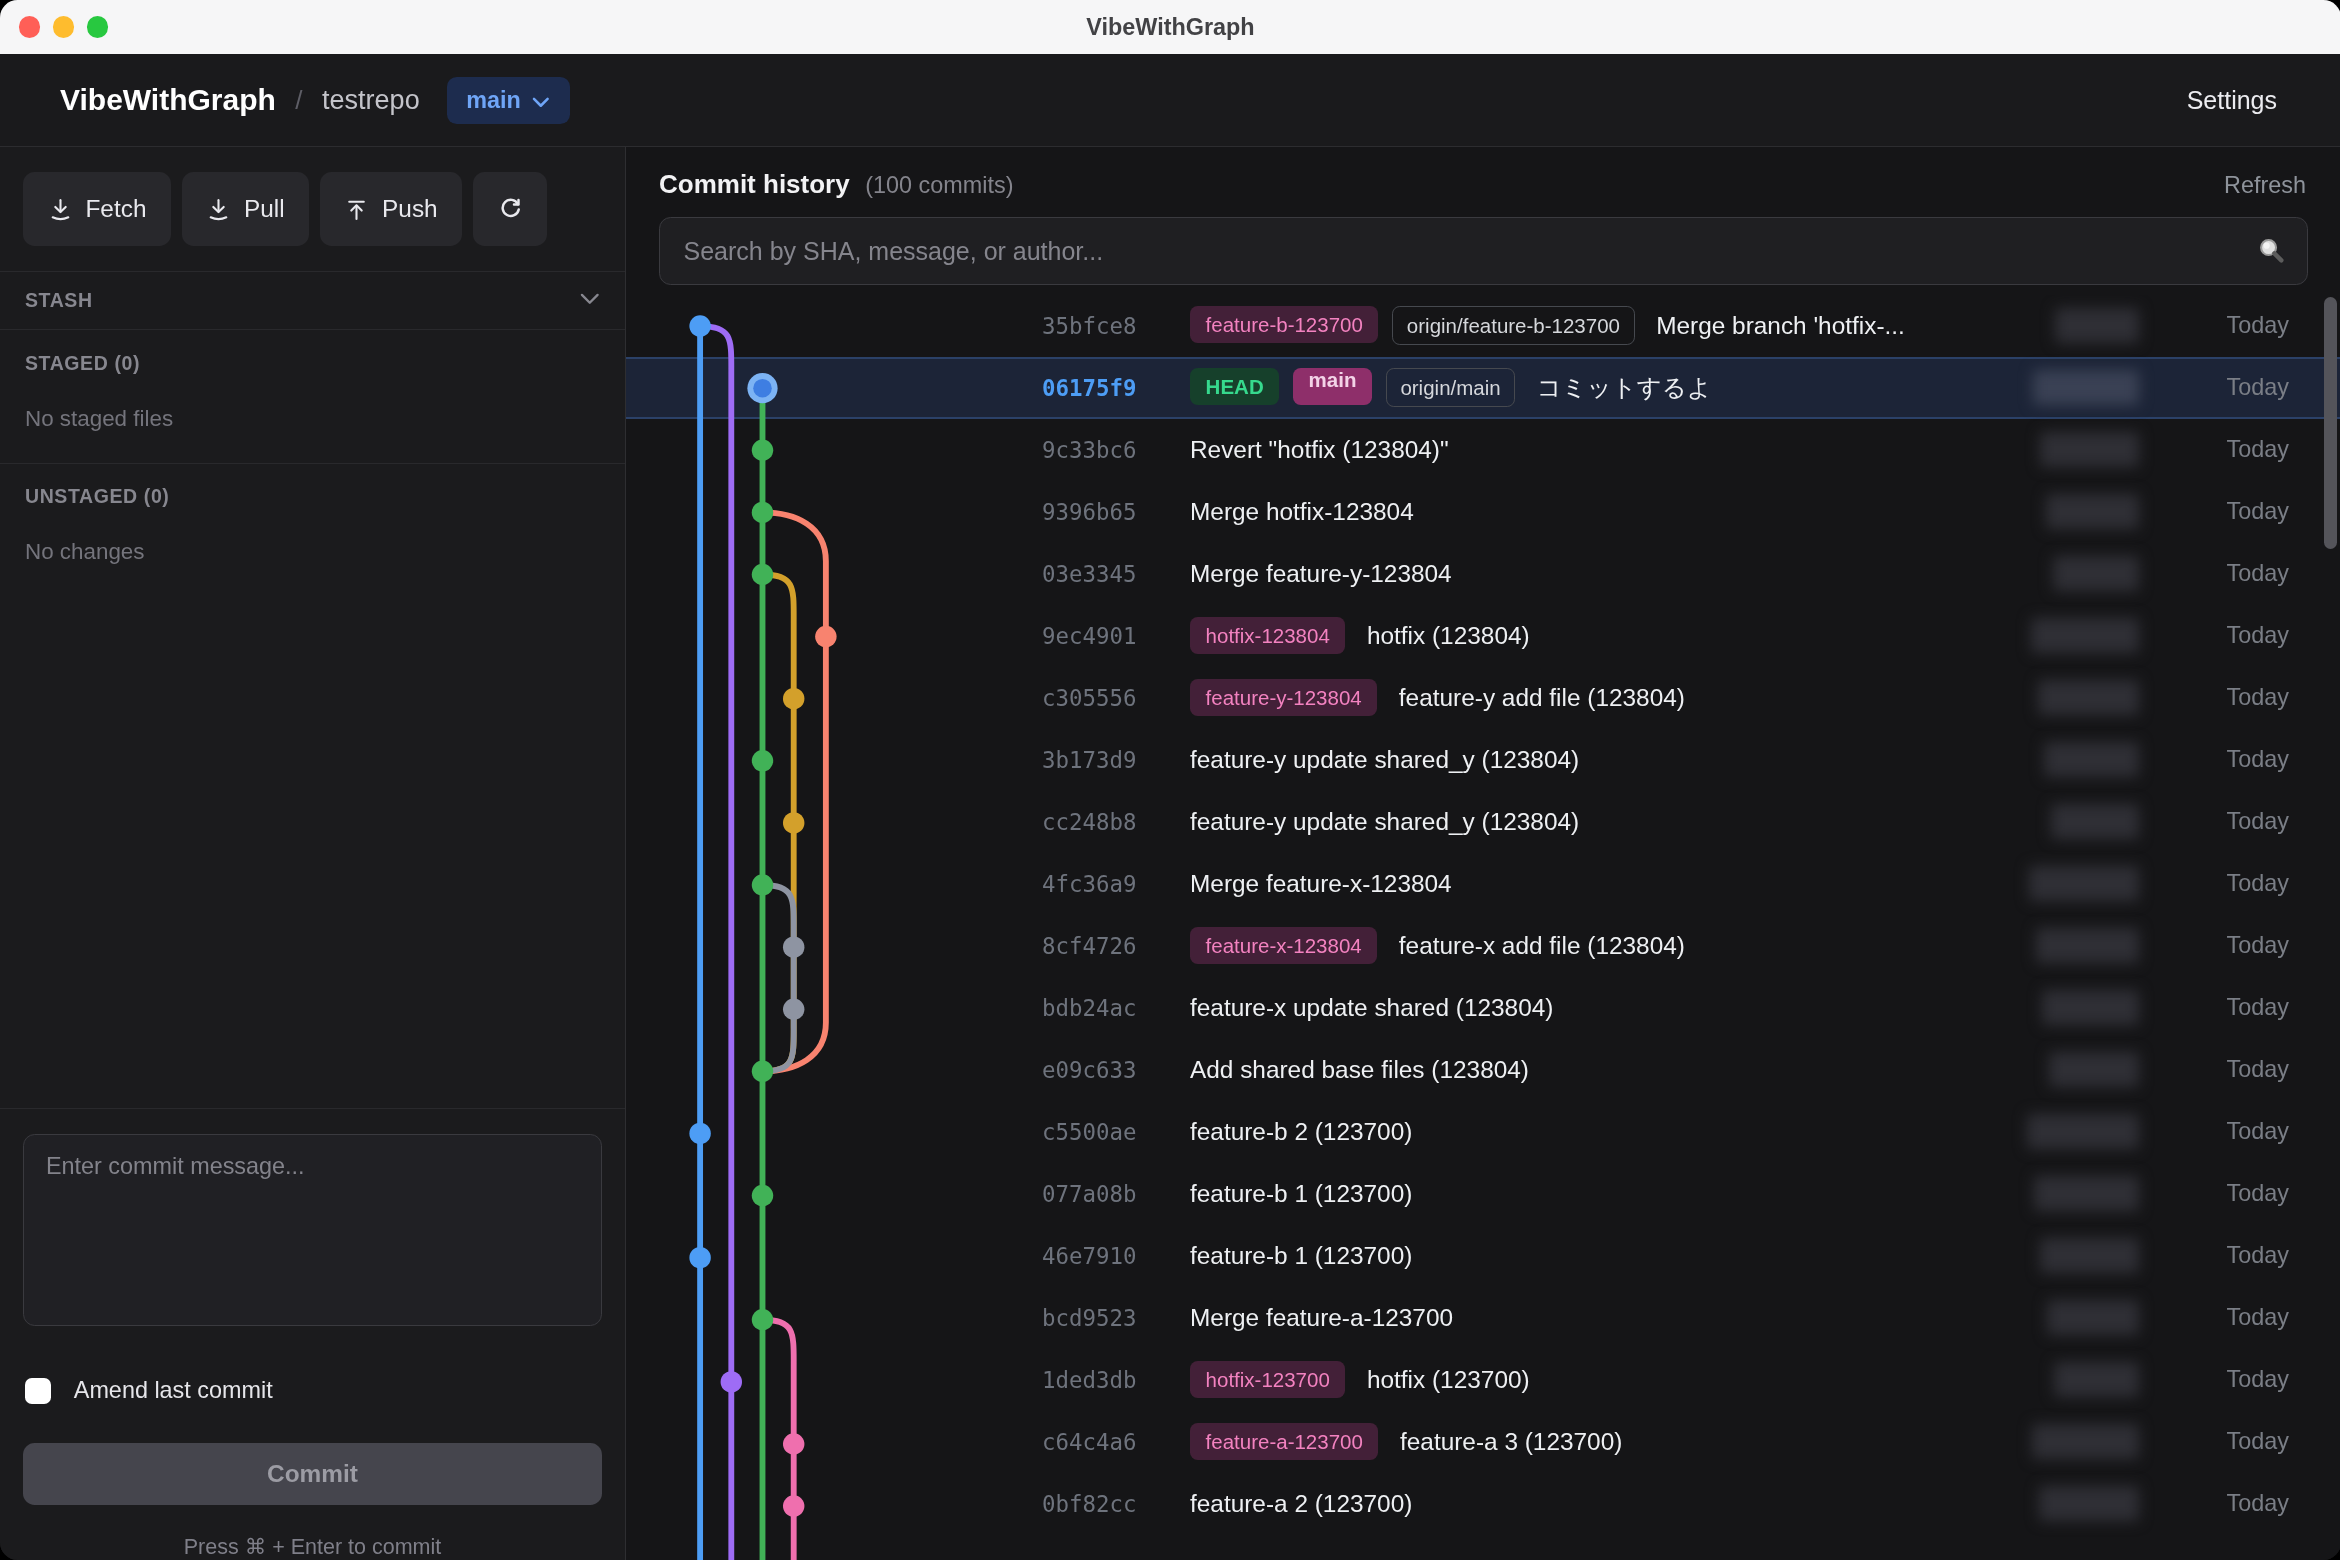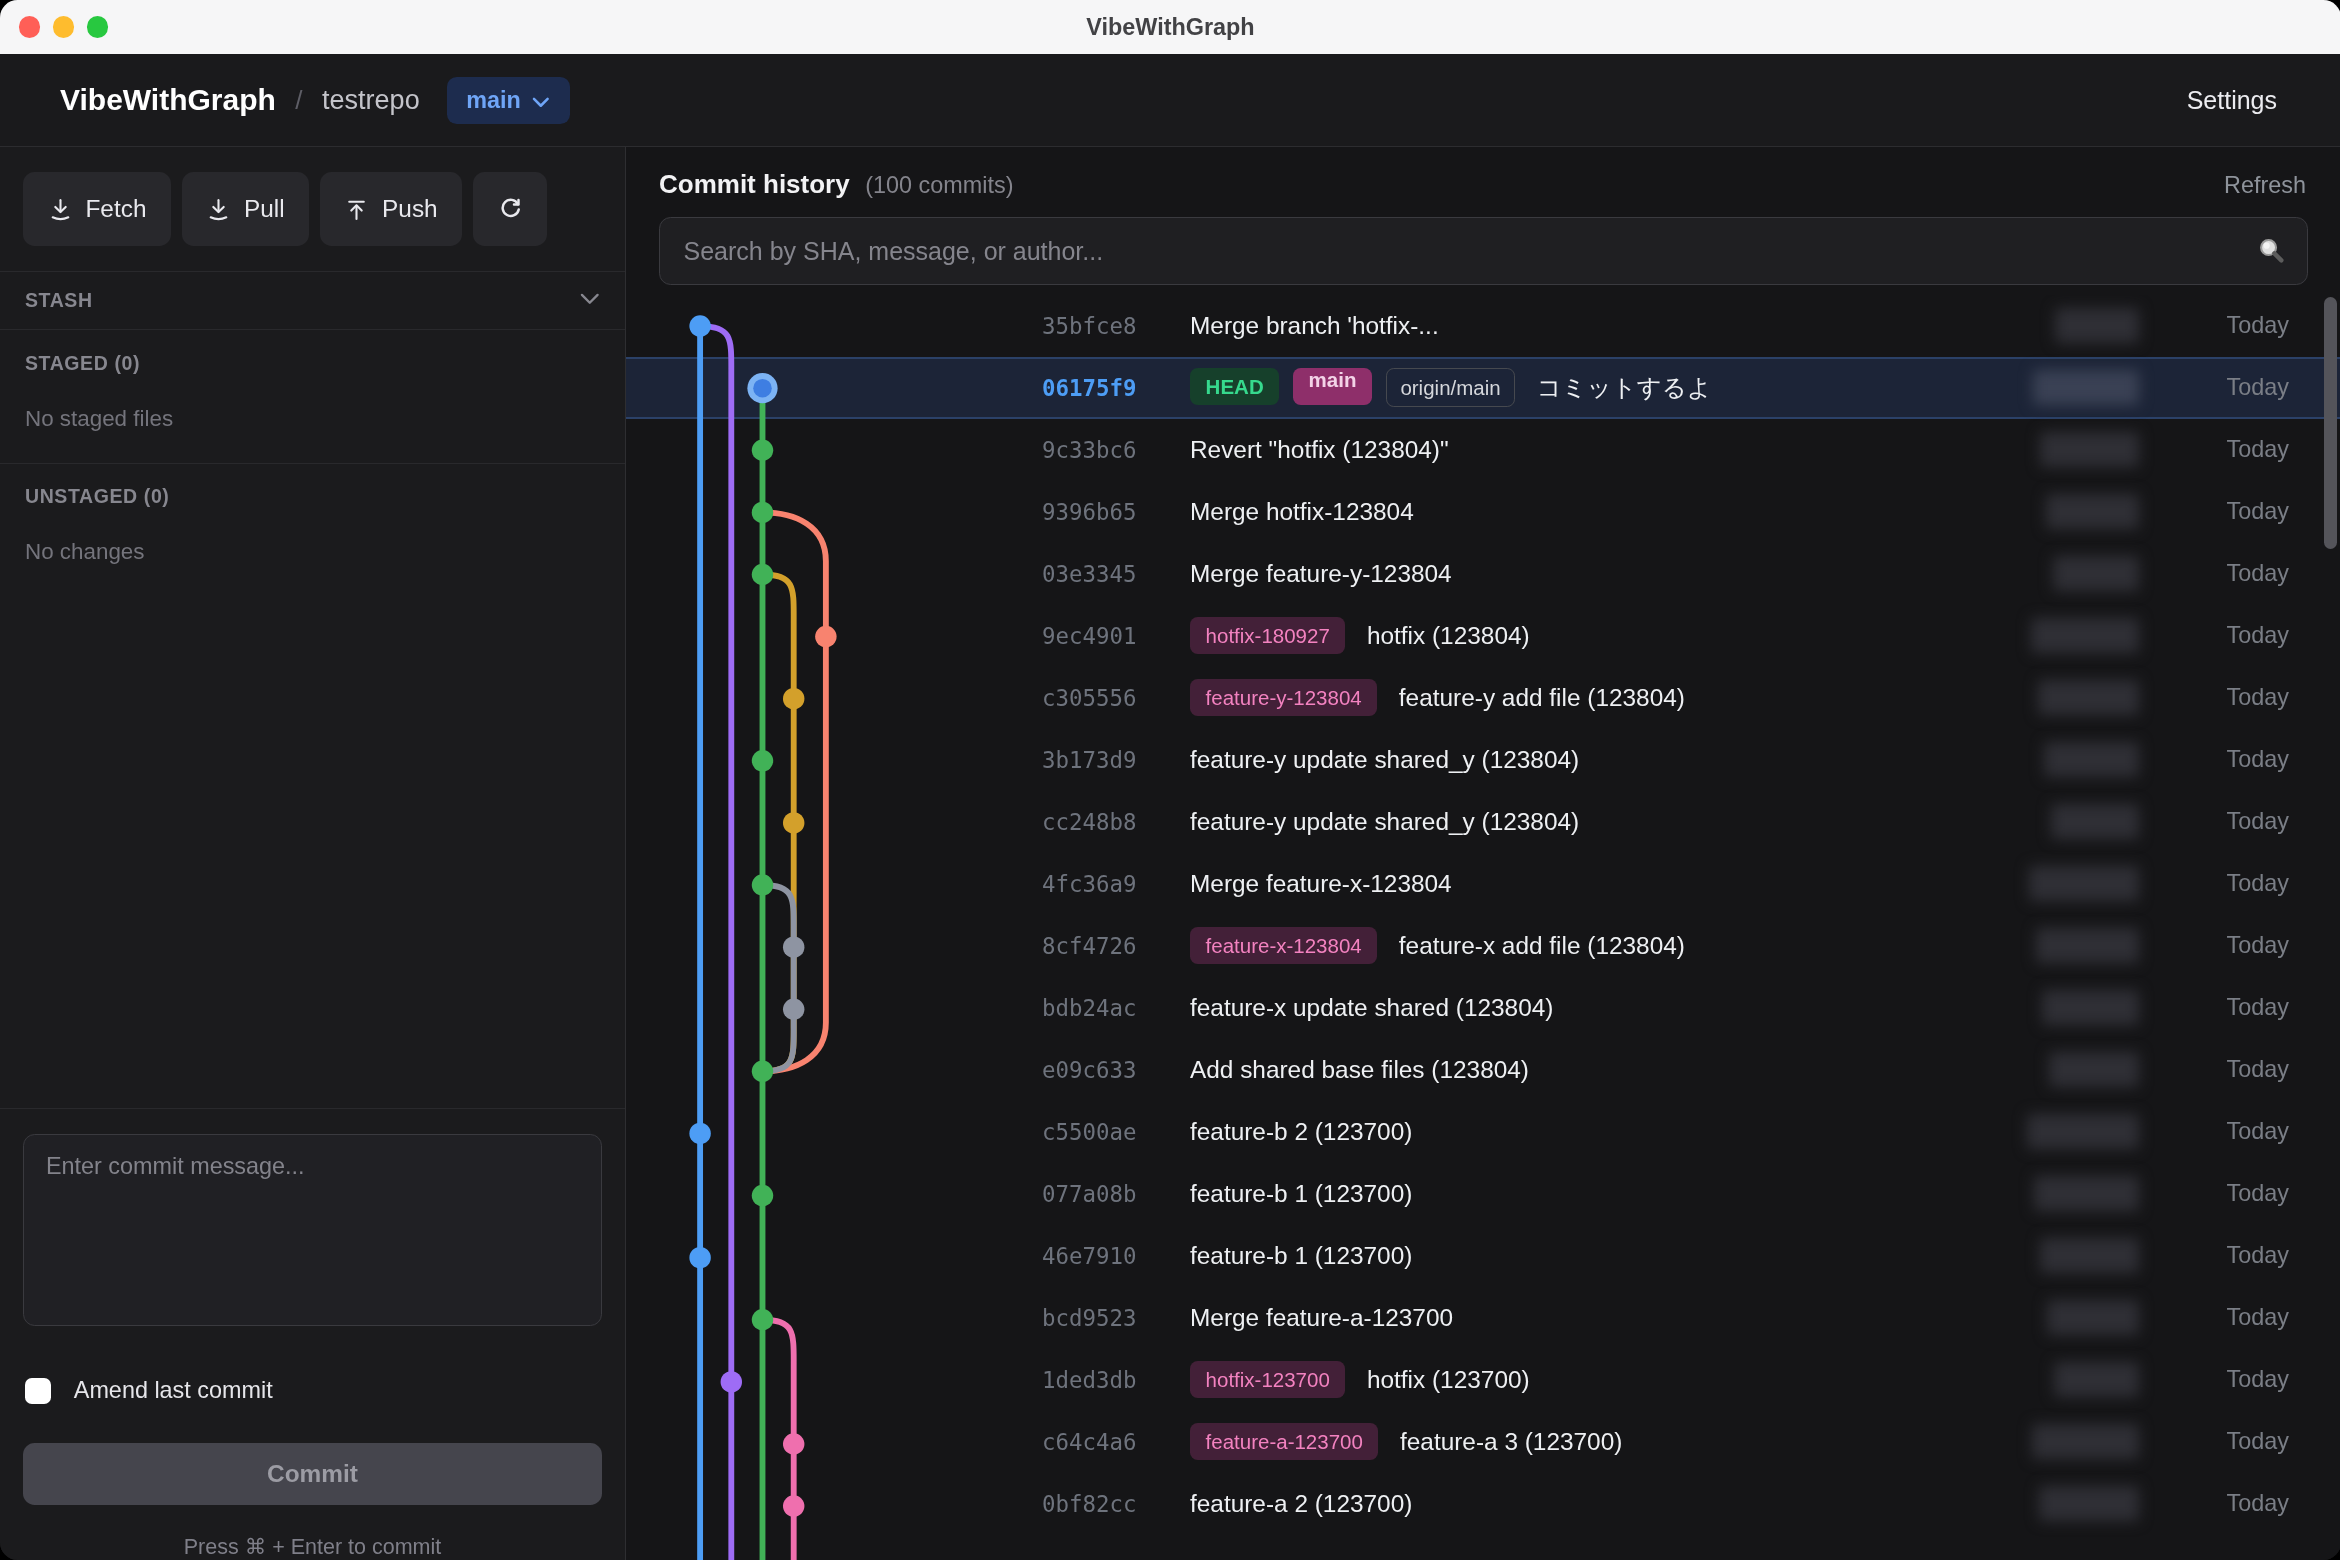--- a/index.html
+++ b/index.html
@@ -230,20 +230,24 @@
             <circle cx="76" cy="859.95" r="11" fill="#4d9df5"></circle>
             <circle cx="140" cy="923.6500000000001" r="11" fill="#41b257"></circle>
             <circle cx="76" cy="987.35" r="11" fill="#4d9df5"></circle>
             <circle cx="140" cy="1051.05" r="11" fill="#41b257"></circle>
             <circle cx="108" cy="1114.75" r="11" fill="#9e6cf5"></circle>
             <circle cx="172" cy="1178.45" r="11" fill="#ef6fae"></circle>
             <circle cx="172" cy="1242.15" r="11" fill="#ef6fae"></circle>
           </svg>
         <div class="row">
     <span class="sha">35bfce8</span>
+    <span class="badges">
+              <span class="badge local">feature-b-123700</span>
+              <span class="badge remote">origin/feature-b-123700</span>
+            </span>
     <span class="msg">Merge branch 'hotfix-...</span>
     <span class="rspacer"></span>
     <span class="author-blur" style="width: 84px;"></span>
     <span class="date">Today</span>
   </div>
           <div class="row selected">
     <span class="sha">06175f9</span>
     <span class="badges">
               <span class="badge head">HEAD</span>
               <span class="badge main">main</span>
@@ -274,21 +278,21 @@
     <span class="sha">03e3345</span>
 
     <span class="msg">Merge feature-y-123804</span>
     <span class="rspacer"></span>
     <span class="author-blur" style="width: 86px;"></span>
     <span class="date">Today</span>
   </div>
           <div class="row">
     <span class="sha">9ec4901</span>
     <span class="badges">
-              <span class="badge local">hotfix-180927</span>
+              <span class="badge local">hotfix-123804</span>
             </span>
     <span class="msg">hotfix (123804)</span>
     <span class="rspacer"></span>
     <span class="author-blur" style="width: 108px;"></span>
     <span class="date">Today</span>
   </div>
           <div class="row">
     <span class="sha">c305556</span>
     <span class="badges">
               <span class="badge local">feature-y-123804</span>

